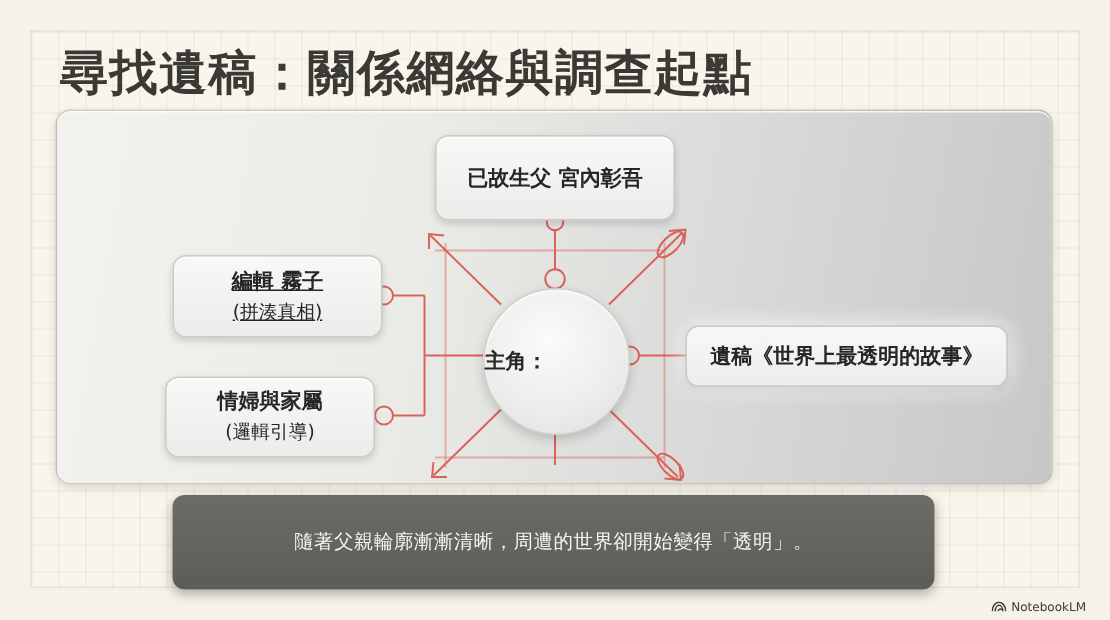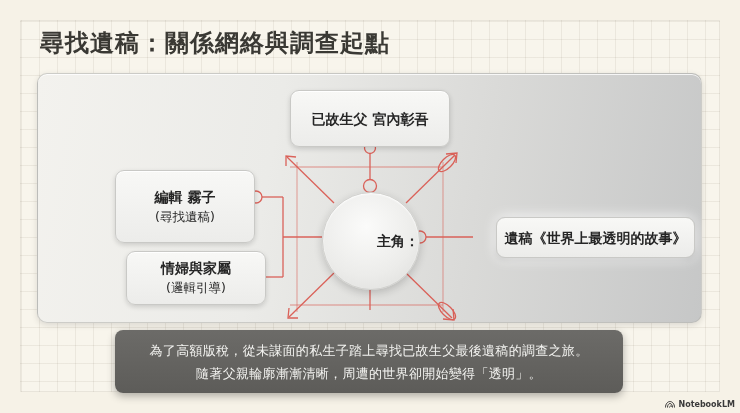--- a/index.html
+++ b/index.html
@@ -15,21 +15,21 @@
       background-color: #f8f5ec;
       background-image:
         linear-gradient(to right, rgba(120,110,90,0.10) 1px, transparent 1px),
         linear-gradient(to bottom, rgba(120,110,90,0.10) 1px, transparent 1px);
       background-size: 18px 18px;
       border: 1px solid rgba(120,110,90,0.12);
     }
     .title {
       position: absolute; left: 40px; top: 27px;
       font-family: "DejaVu Serif", "Liberation Serif", serif;
-      font-weight: bold; font-size: 24px; letter-spacing: 1px;
+      font-weight: bold; font-size: 32px; letter-spacing: 1px;
       color: #3a3934;
     }
     .panel {
       position: absolute; left: 37px; top: 73px; width: 665px; height: 250px;
       border-radius: 10px;
       background: linear-gradient(100deg, #f3f2ee 0%, #ebebe8 35%, #dadad8 65%, #c6c7c7 100%);
       box-shadow: 0 2px 6px rgba(0,0,0,0.12), inset 0 1px 0 rgba(255,255,255,0.8);
       border: 1px solid rgba(180,180,175,0.6);
     }
     .diagram-svg { position: absolute; left: 0; top: 0; width: 740px; height: 413px; }
@@ -40,48 +40,48 @@
       border: 1px solid #c9c9c6;
       box-shadow: 0 2px 5px rgba(0,0,0,0.15), inset 0 1px 0 #ffffff;
       display: flex; flex-direction: column; align-items: center; justify-content: center;
       text-align: center;
       color: #262626;
     }
     .node .main { font-weight: bold; font-size: 14px; line-height: 20px; }
     .node .sub { font-size: 12.5px; line-height: 20px; }
     .node-top { left: 290px; top: 90px; width: 160px; height: 57px; }
     .node-top .main { font-size: 14px; }
-    .node-editor { left: 115px; top: 170px; width: 140px; height: 73px; }
-    .node-family { left: 126px; top: 251px; width: 140px; height: 54px; }
+    .node-editor { left: 115px; top: 170px; width: 140px; height: 55px; text-decoration: underline; }
+    .node-family { left: 110px; top: 251px; width: 140px; height: 54px; }
     .node-manuscript {
-      left: 496px; top: 217px; width: 199px; height: 41px;
+      left: 457px; top: 217px; width: 215px; height: 41px;
       box-shadow: 0 0 14px rgba(255,255,255,0.9), 0 2px 5px rgba(0,0,0,0.15);
     }
     .node-manuscript .main { font-size: 14px; }
     .center-circle {
       position: absolute; left: 322px; top: 192px; width: 98px; height: 98px;
       border-radius: 50%;
       background: radial-gradient(circle at 45% 35%, #fbfbfa 0%, #ececea 60%, #dcdcda 100%);
       border: 1px solid #cfcfcc;
       box-shadow: 0 3px 8px rgba(0,0,0,0.18), inset 0 1px 2px #ffffff;
-      display: flex; flex-direction: column; align-items: flex-end; justify-content: center;
+      display: flex; flex-direction: column; align-items: flex-start; justify-content: center;
       font-weight: bold; font-size: 14px; line-height: 22px; color: #262626;
     }
     .caption {
       position: absolute; left: 115px; top: 330px; width: 508px; height: 63px;
       border-radius: 8px;
       background: linear-gradient(180deg, #6c6b68 0%, #5d5c59 100%);
       box-shadow: 0 3px 8px rgba(0,0,0,0.3);
       display: flex; flex-direction: column; align-items: center; justify-content: center;
       color: #f3f3f0; font-size: 13px; line-height: 23px; letter-spacing: 0.3px;
     }
     .watermark {
-      position: absolute; right: 5px; bottom: 4px;
+      position: absolute; right: 16px; bottom: 4px;
       display: flex; align-items: center; gap: 3px;
-      font-size: 8px; font-weight: bold; color: #3a3a3a;
+      font-size: 8px; font-weight: normal; color: #3a3a3a;
     }
     .watermark-icon { width: 10px; height: 7px; }
   </style>
 </head>
 <body>
 
 <div class="grid-area"></div>
 
 <div class="title">尋找遺稿：關係網絡與調查起點</div>
 
@@ -123,38 +123,37 @@
     <polyline points="443,319 454,320 453,309"></polyline>
   </g>
 </svg>
 
 <div class="node node-top">
   <div class="main">已故生父 宮內彰吾</div>
 </div>
 
 <div class="node node-editor">
   <div class="main">編輯 霧子</div>
-  <div class="sub">(尋找遺稿)</div>
+  <div class="sub">(拼湊真相)</div>
 </div>
 
 <div class="node node-family">
   <div class="main">情婦與家屬</div>
   <div class="sub">(邏輯引導)</div>
 </div>
 
 <div class="node node-manuscript">
   <div class="main">遺稿《世界上最透明的故事》</div>
 </div>
 
 <div class="center-circle">
   <div>主角：</div>
 </div>
 
 <div class="caption">
-  <div>為了高額版稅，從未謀面的私生子踏上尋找已故生父最後遺稿的調查之旅。</div>
   <div>隨著父親輪廓漸漸清晰，周遭的世界卻開始變得「透明」。</div>
 </div>
 
 <div class="watermark">
   <svg class="watermark-icon" viewBox="0 0 20 14">
     <path d="M1 13 C1 5 6 1 10 1 C14 1 19 5 19 13" stroke="#3a3a3a" stroke-width="2" fill="none"></path>
     <path d="M5 13 C5 8 7.5 5 10 5 C12.5 5 15 8 15 13" stroke="#3a3a3a" stroke-width="2" fill="none"></path>
     <path d="M9 13 C9 10 12 9 14 11" stroke="#3a3a3a" stroke-width="2" fill="none"></path>
   </svg>
   <span>NotebookLM</span>

